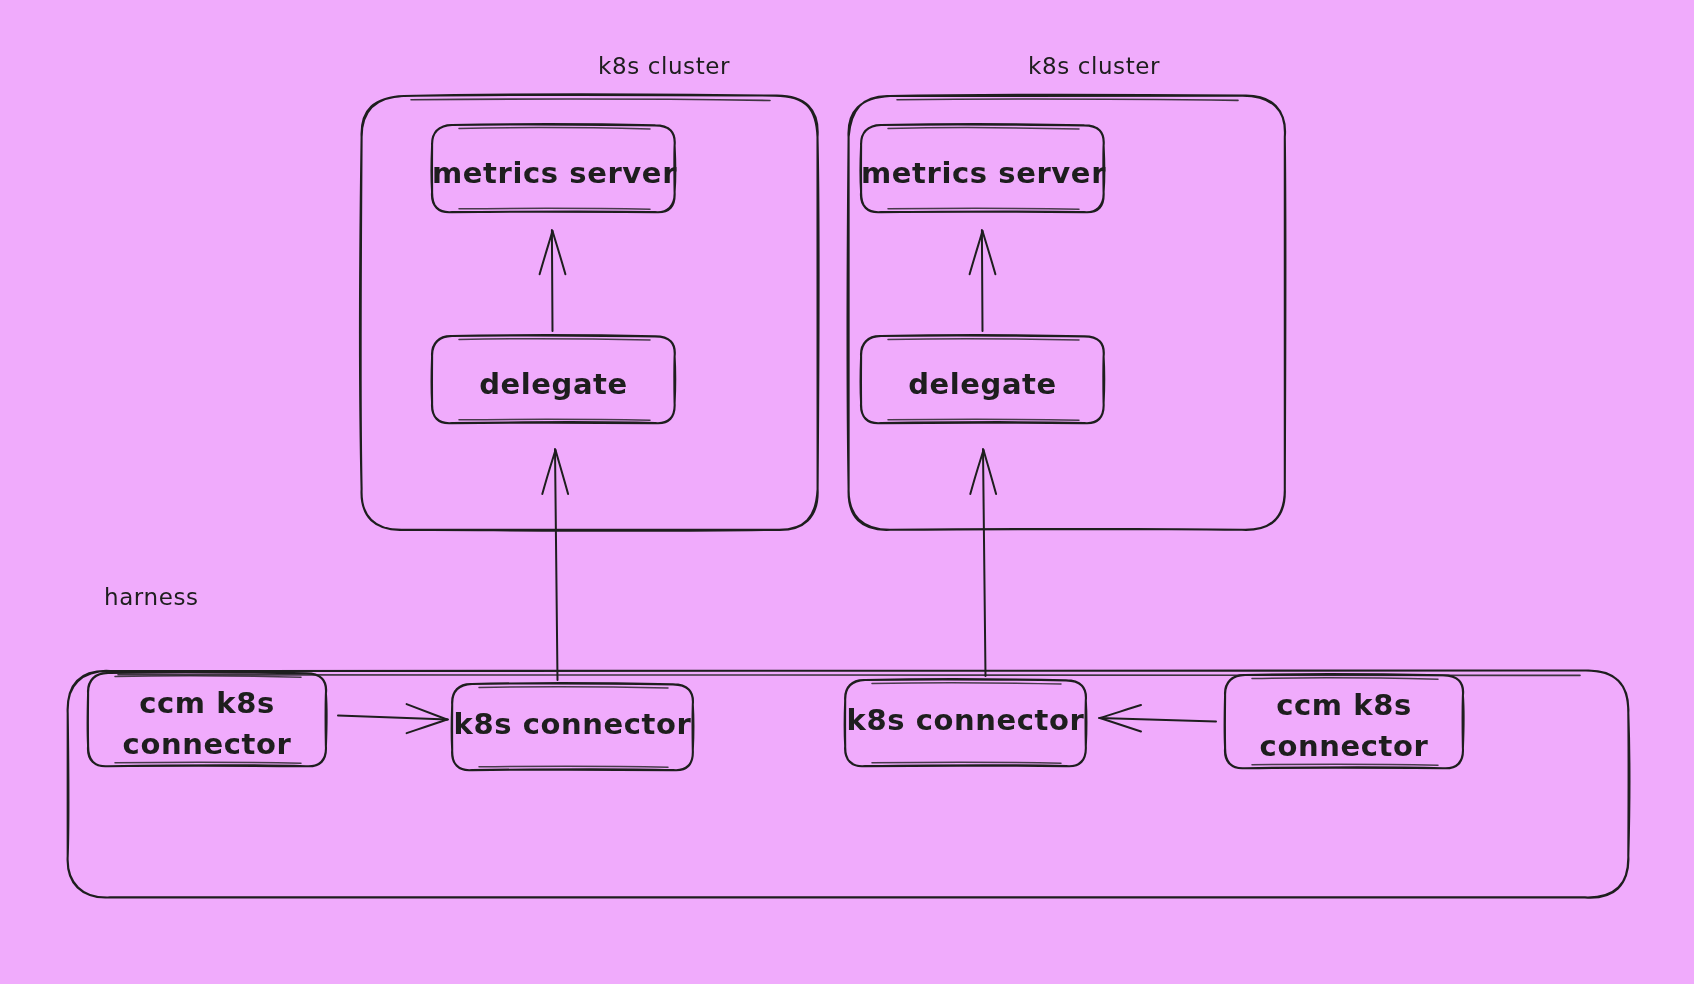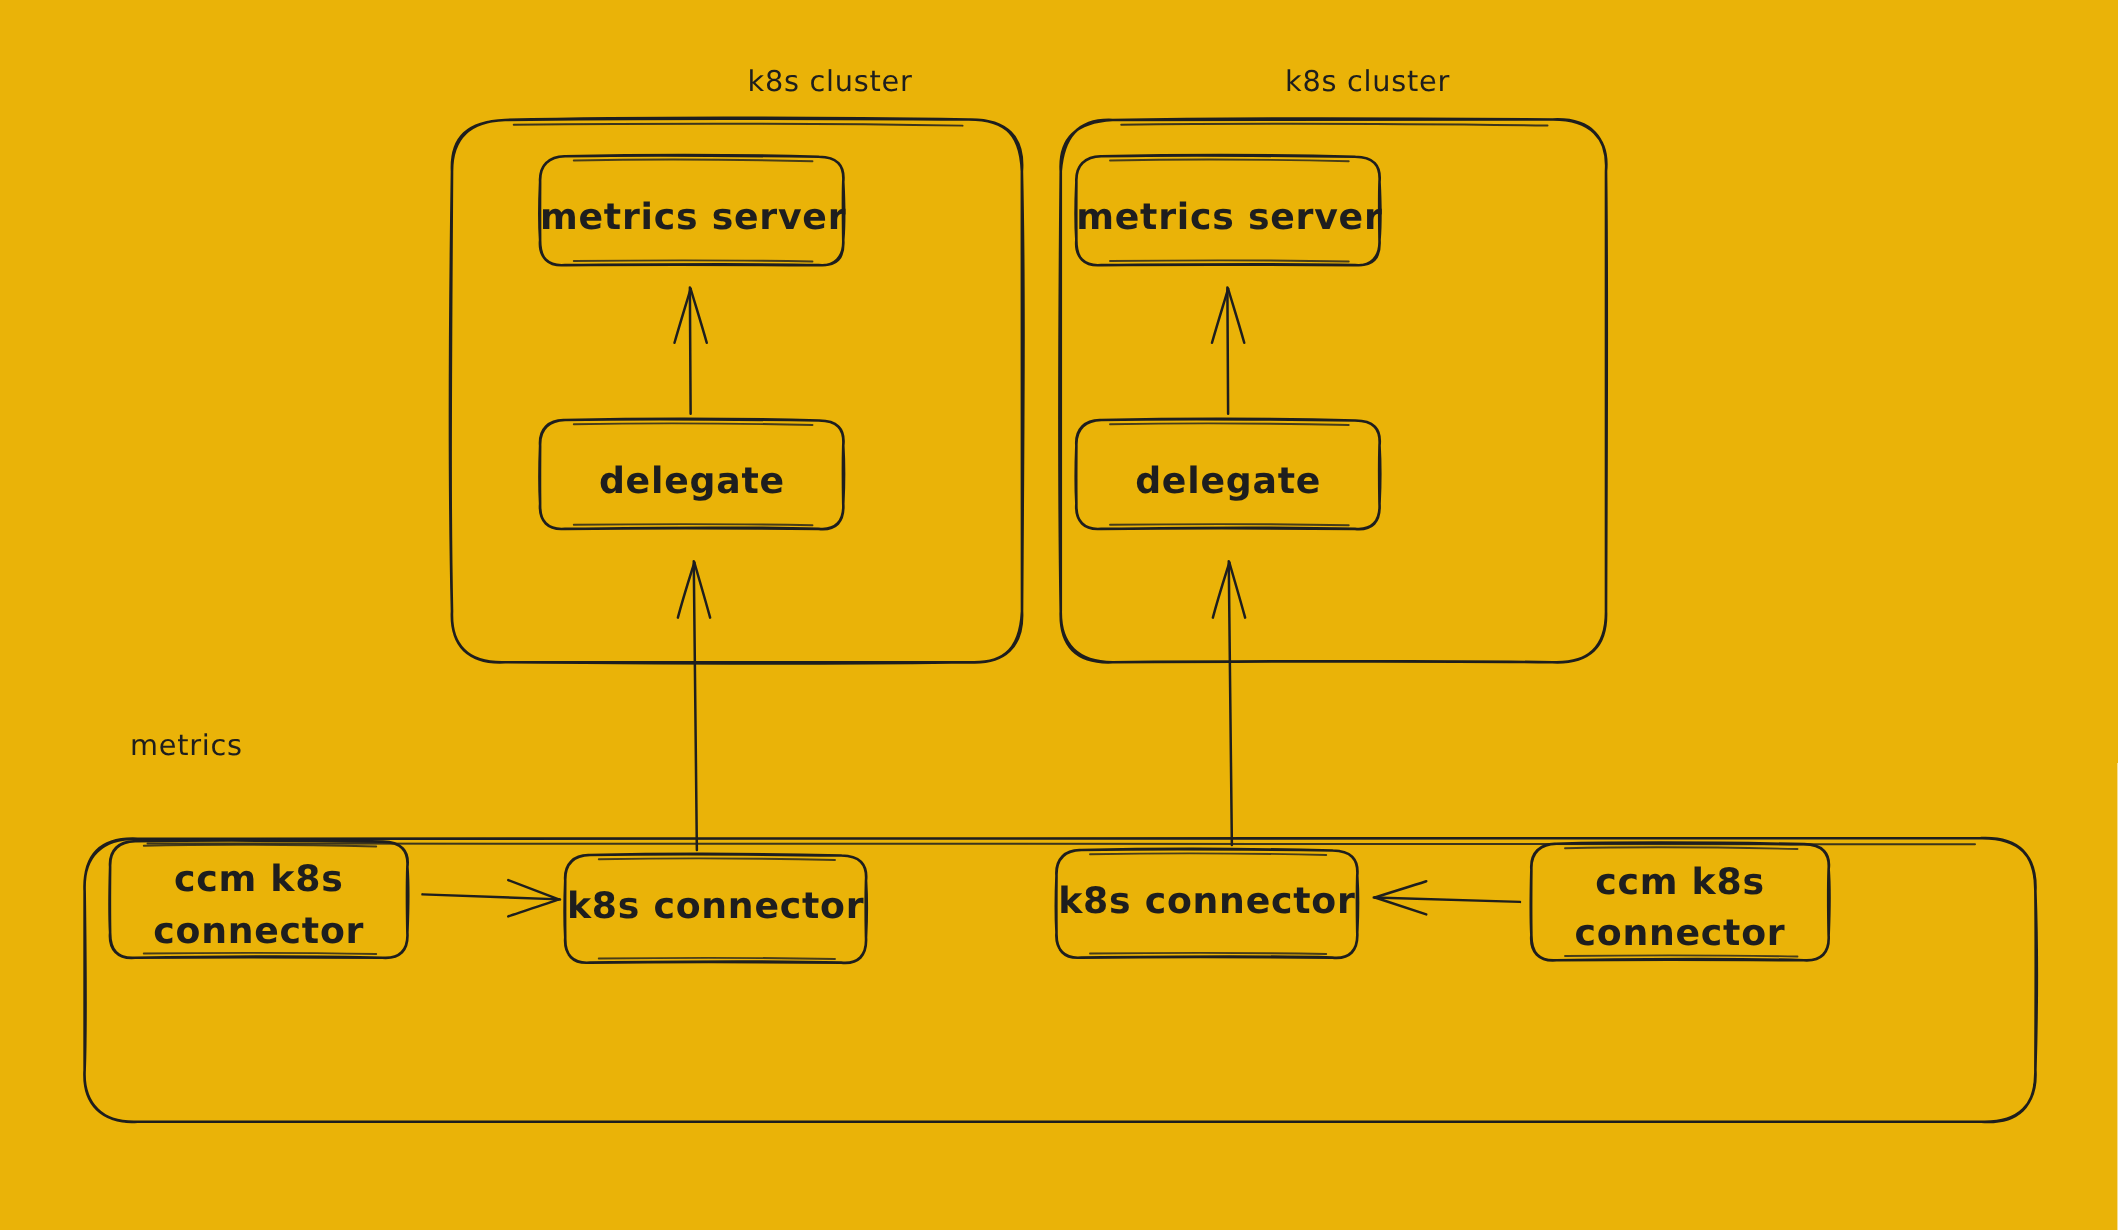--- a/index.html
+++ b/index.html
@@ -7,21 +7,21 @@
     padding: 0;
     background: #ffffff;
   }
   body {
     font-family: "DejaVu Sans", sans-serif;
   }
   #canvas {
     position: relative;
     width: 1694px;
     height: 984px;
-    background: #eab308;
+    background: #f0abfc;
     overflow: hidden;
   }
   #sketch {
     position: absolute;
     left: 0;
     top: 0;
     width: 1694px;
     height: 984px;
   }
   .lbl {
@@ -227,21 +227,21 @@
         <path d="M 1216 721.5 C 1187.6 720.6, 1159.1 719.6, 1099 718"></path>
         <path d="M 1100 718 C 1112.5 722.2, 1125.3 726.2, 1141 731.5"></path>
         <path d="M 1100 718 C 1112.8 713.8, 1125.9 709.9, 1141 705"></path>
       </g>
 
     </g>
   </svg>
 
   <div class="lbl group-label" style="left:598px; top:53px;">k8s cluster</div>
   <div class="lbl group-label" style="left:1028px; top:53px;">k8s cluster</div>
-  <div class="lbl group-label" style="left:104px; top:584px;">metrics</div>
+  <div class="lbl group-label" style="left:104px; top:584px;">harness</div>
 
   <div class="lbl node-label" style="left:432px; top:153px; width:243px;">metrics server</div>
   <div class="lbl node-label" style="left:432px; top:364px; width:243px;">delegate</div>
   <div class="lbl node-label" style="left:861px; top:153px; width:243px;">metrics server</div>
   <div class="lbl node-label" style="left:861px; top:364px; width:243px;">delegate</div>
   <div class="lbl node-label" style="left:88px; top:683px; width:238px;">ccm k8s
 connector</div>
   <div class="lbl node-label" style="left:452px; top:704px; width:241px;">k8s connector</div>
   <div class="lbl node-label" style="left:845px; top:700px; width:241px;">k8s connector</div>
   <div class="lbl node-label" style="left:1225px; top:685px; width:238px;">ccm k8s

